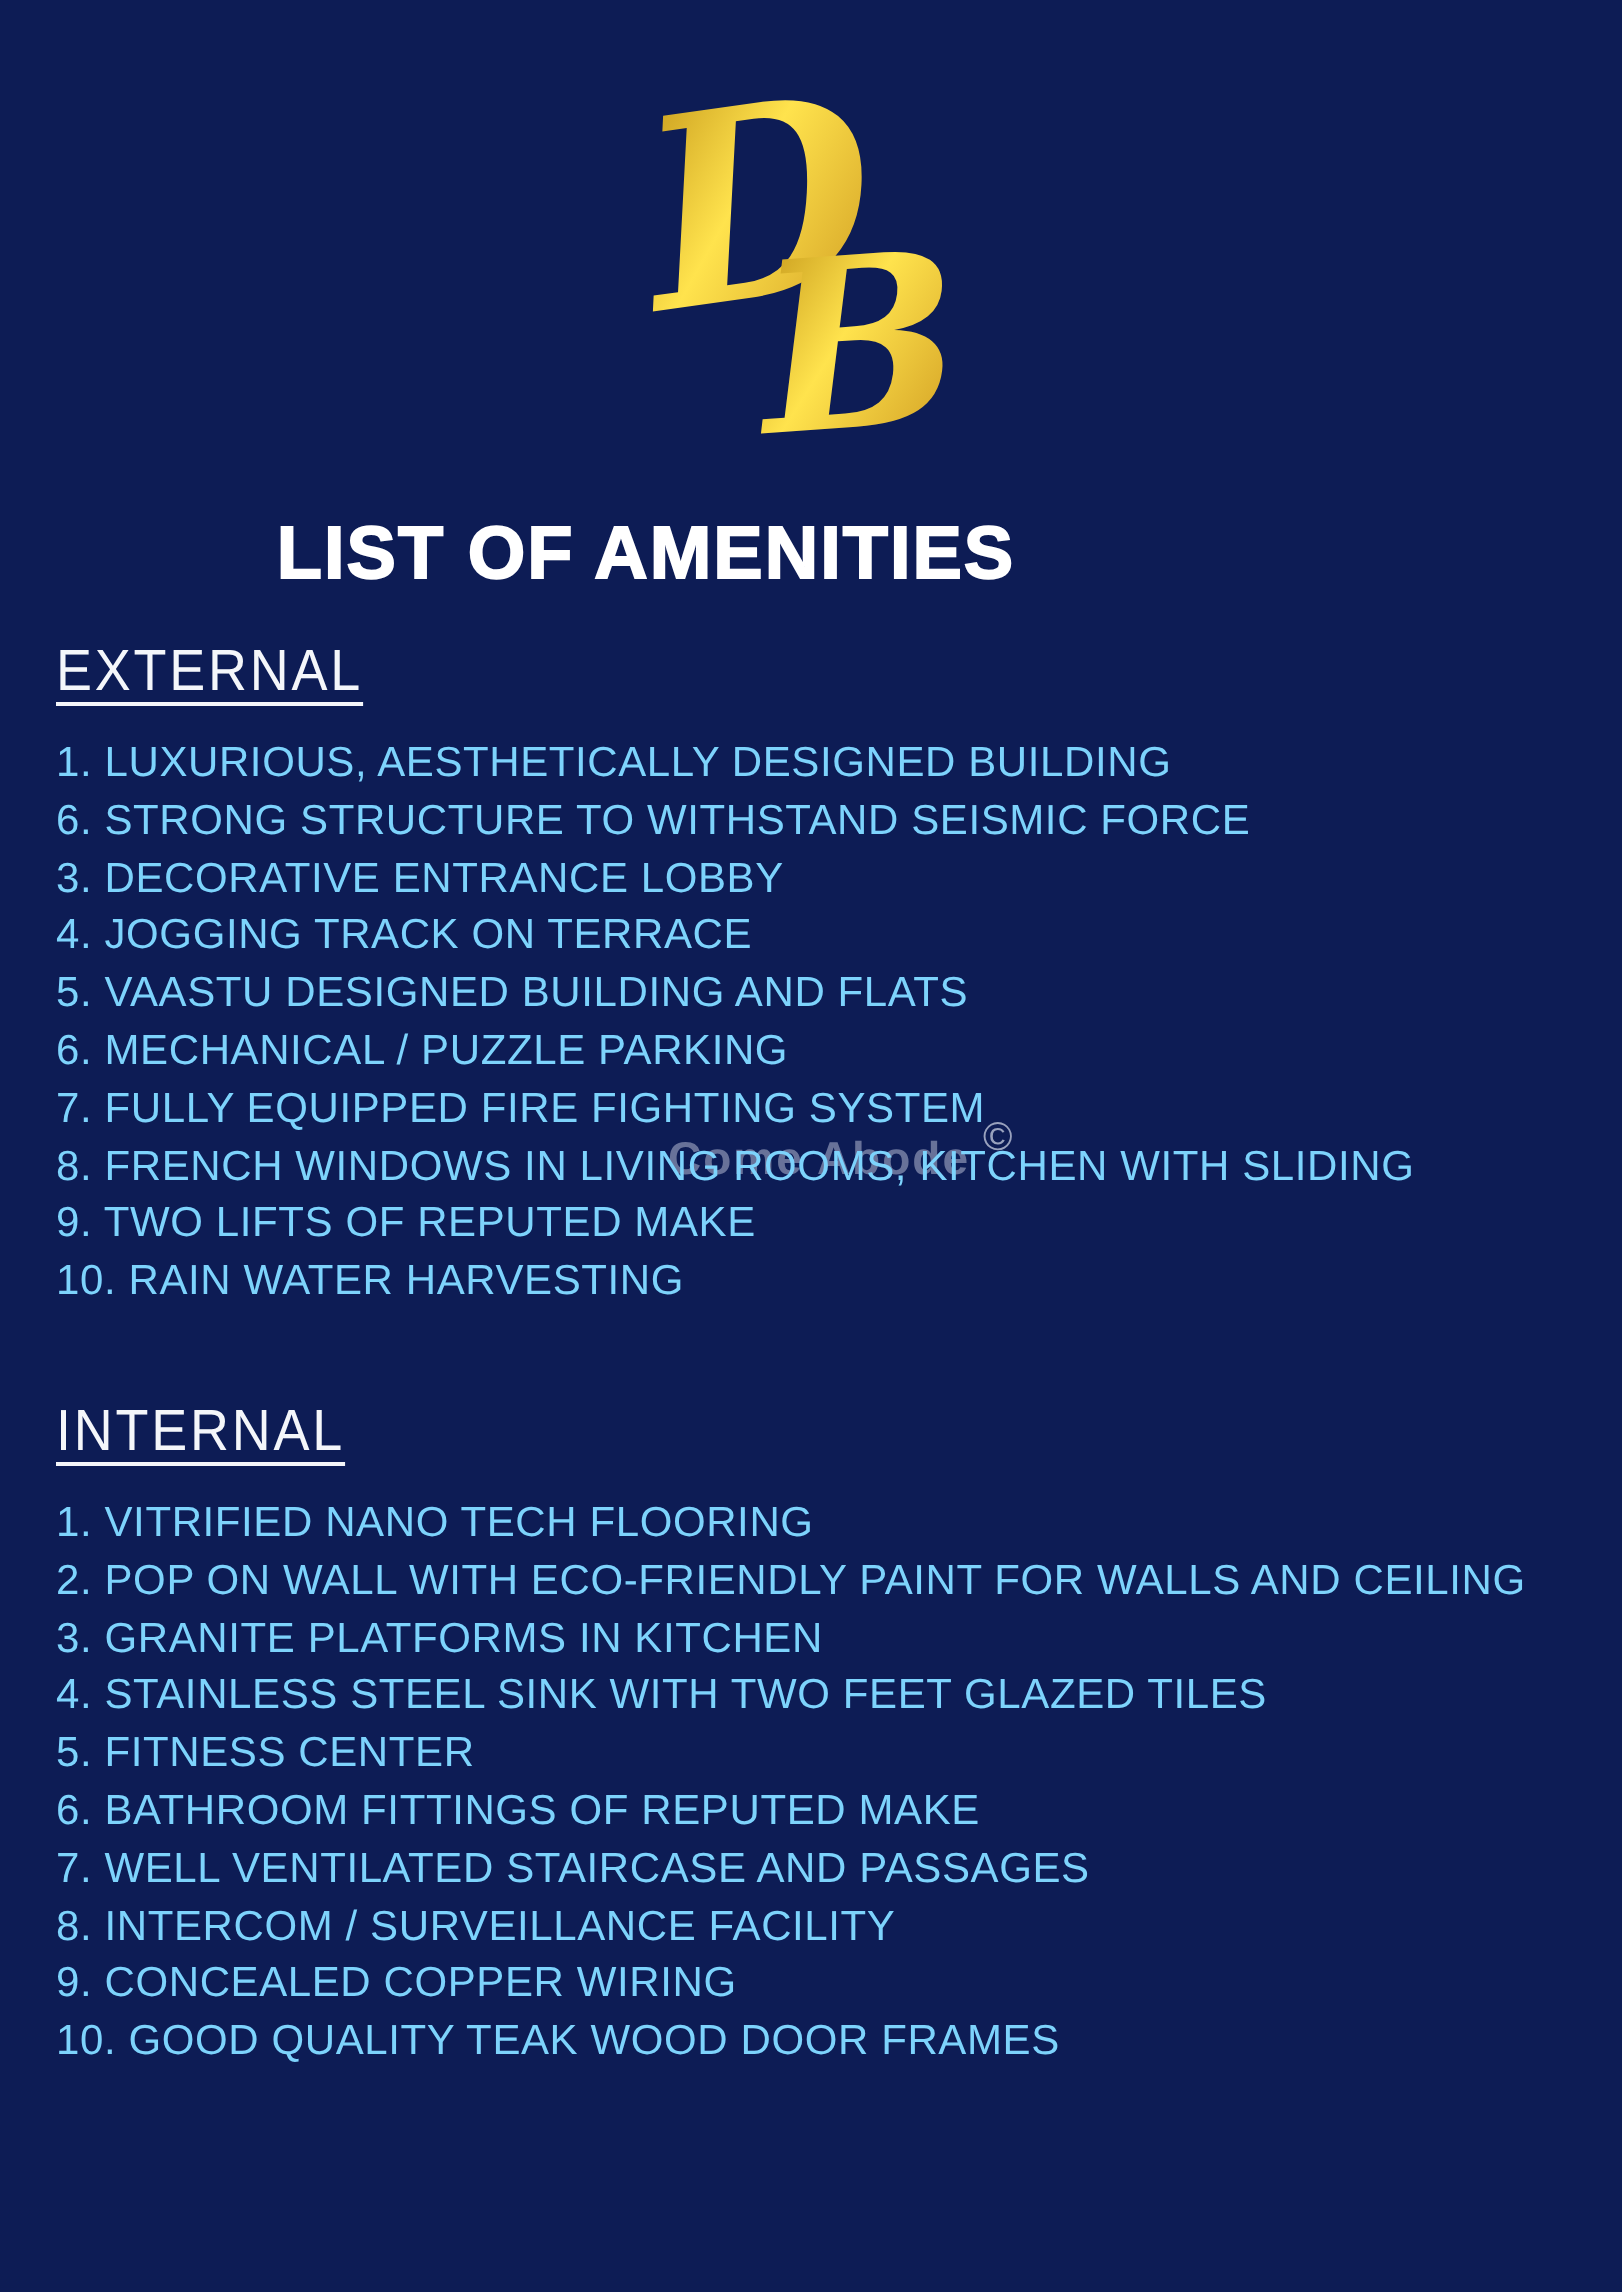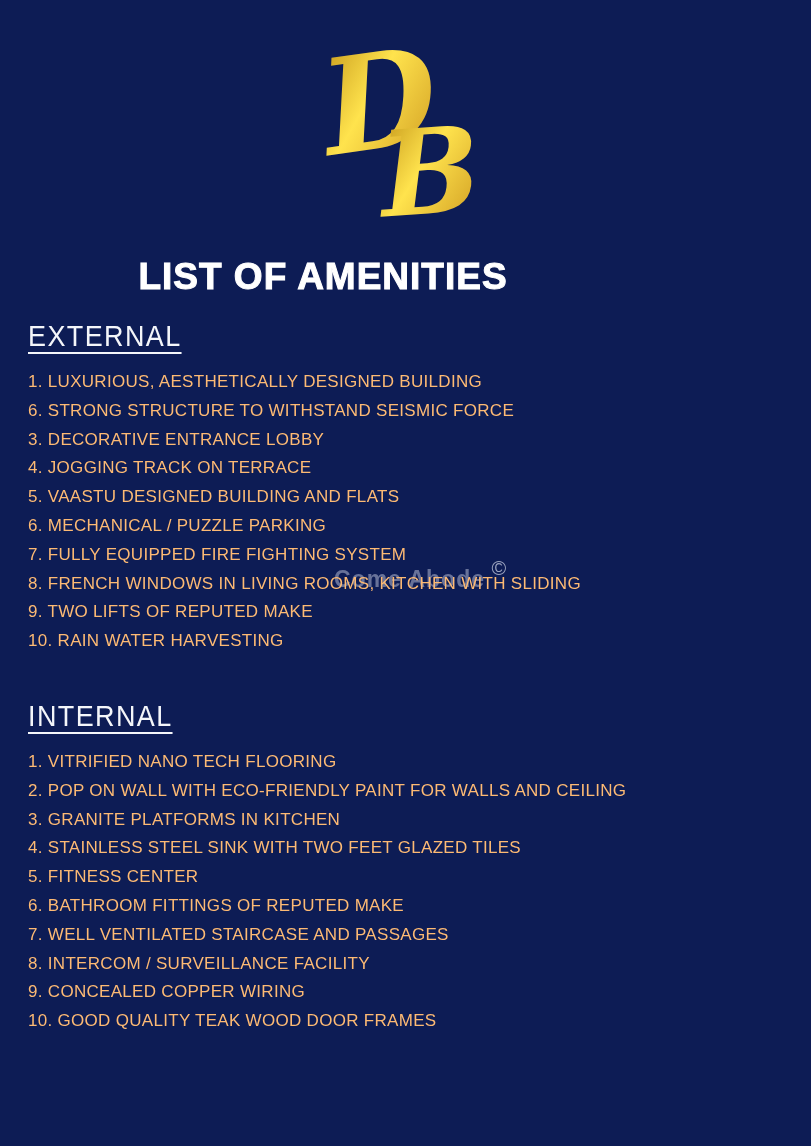--- a/index.html
+++ b/index.html
@@ -53,22 +53,22 @@
     text-decoration-thickness: 1.5px;
     transform: scaleX(0.93);
     transform-origin: left center;
   }
   .list-section ul {
     list-style: none;
     margin: 15px 0 0 0;
     padding: 0;
   }
   .list-section li {
-    color: #fdba74;
-    font-size: 17px;
+    color: #7dd3fc;
+    font-size: 21px;
     line-height: 28.8px;
     letter-spacing: 0.3px;
     white-space: nowrap;
     font-weight: 400;
   }
   .watermark {
     position: absolute;
     left: 334px; top: 566px;
     z-index: 0;
     white-space: nowrap;

